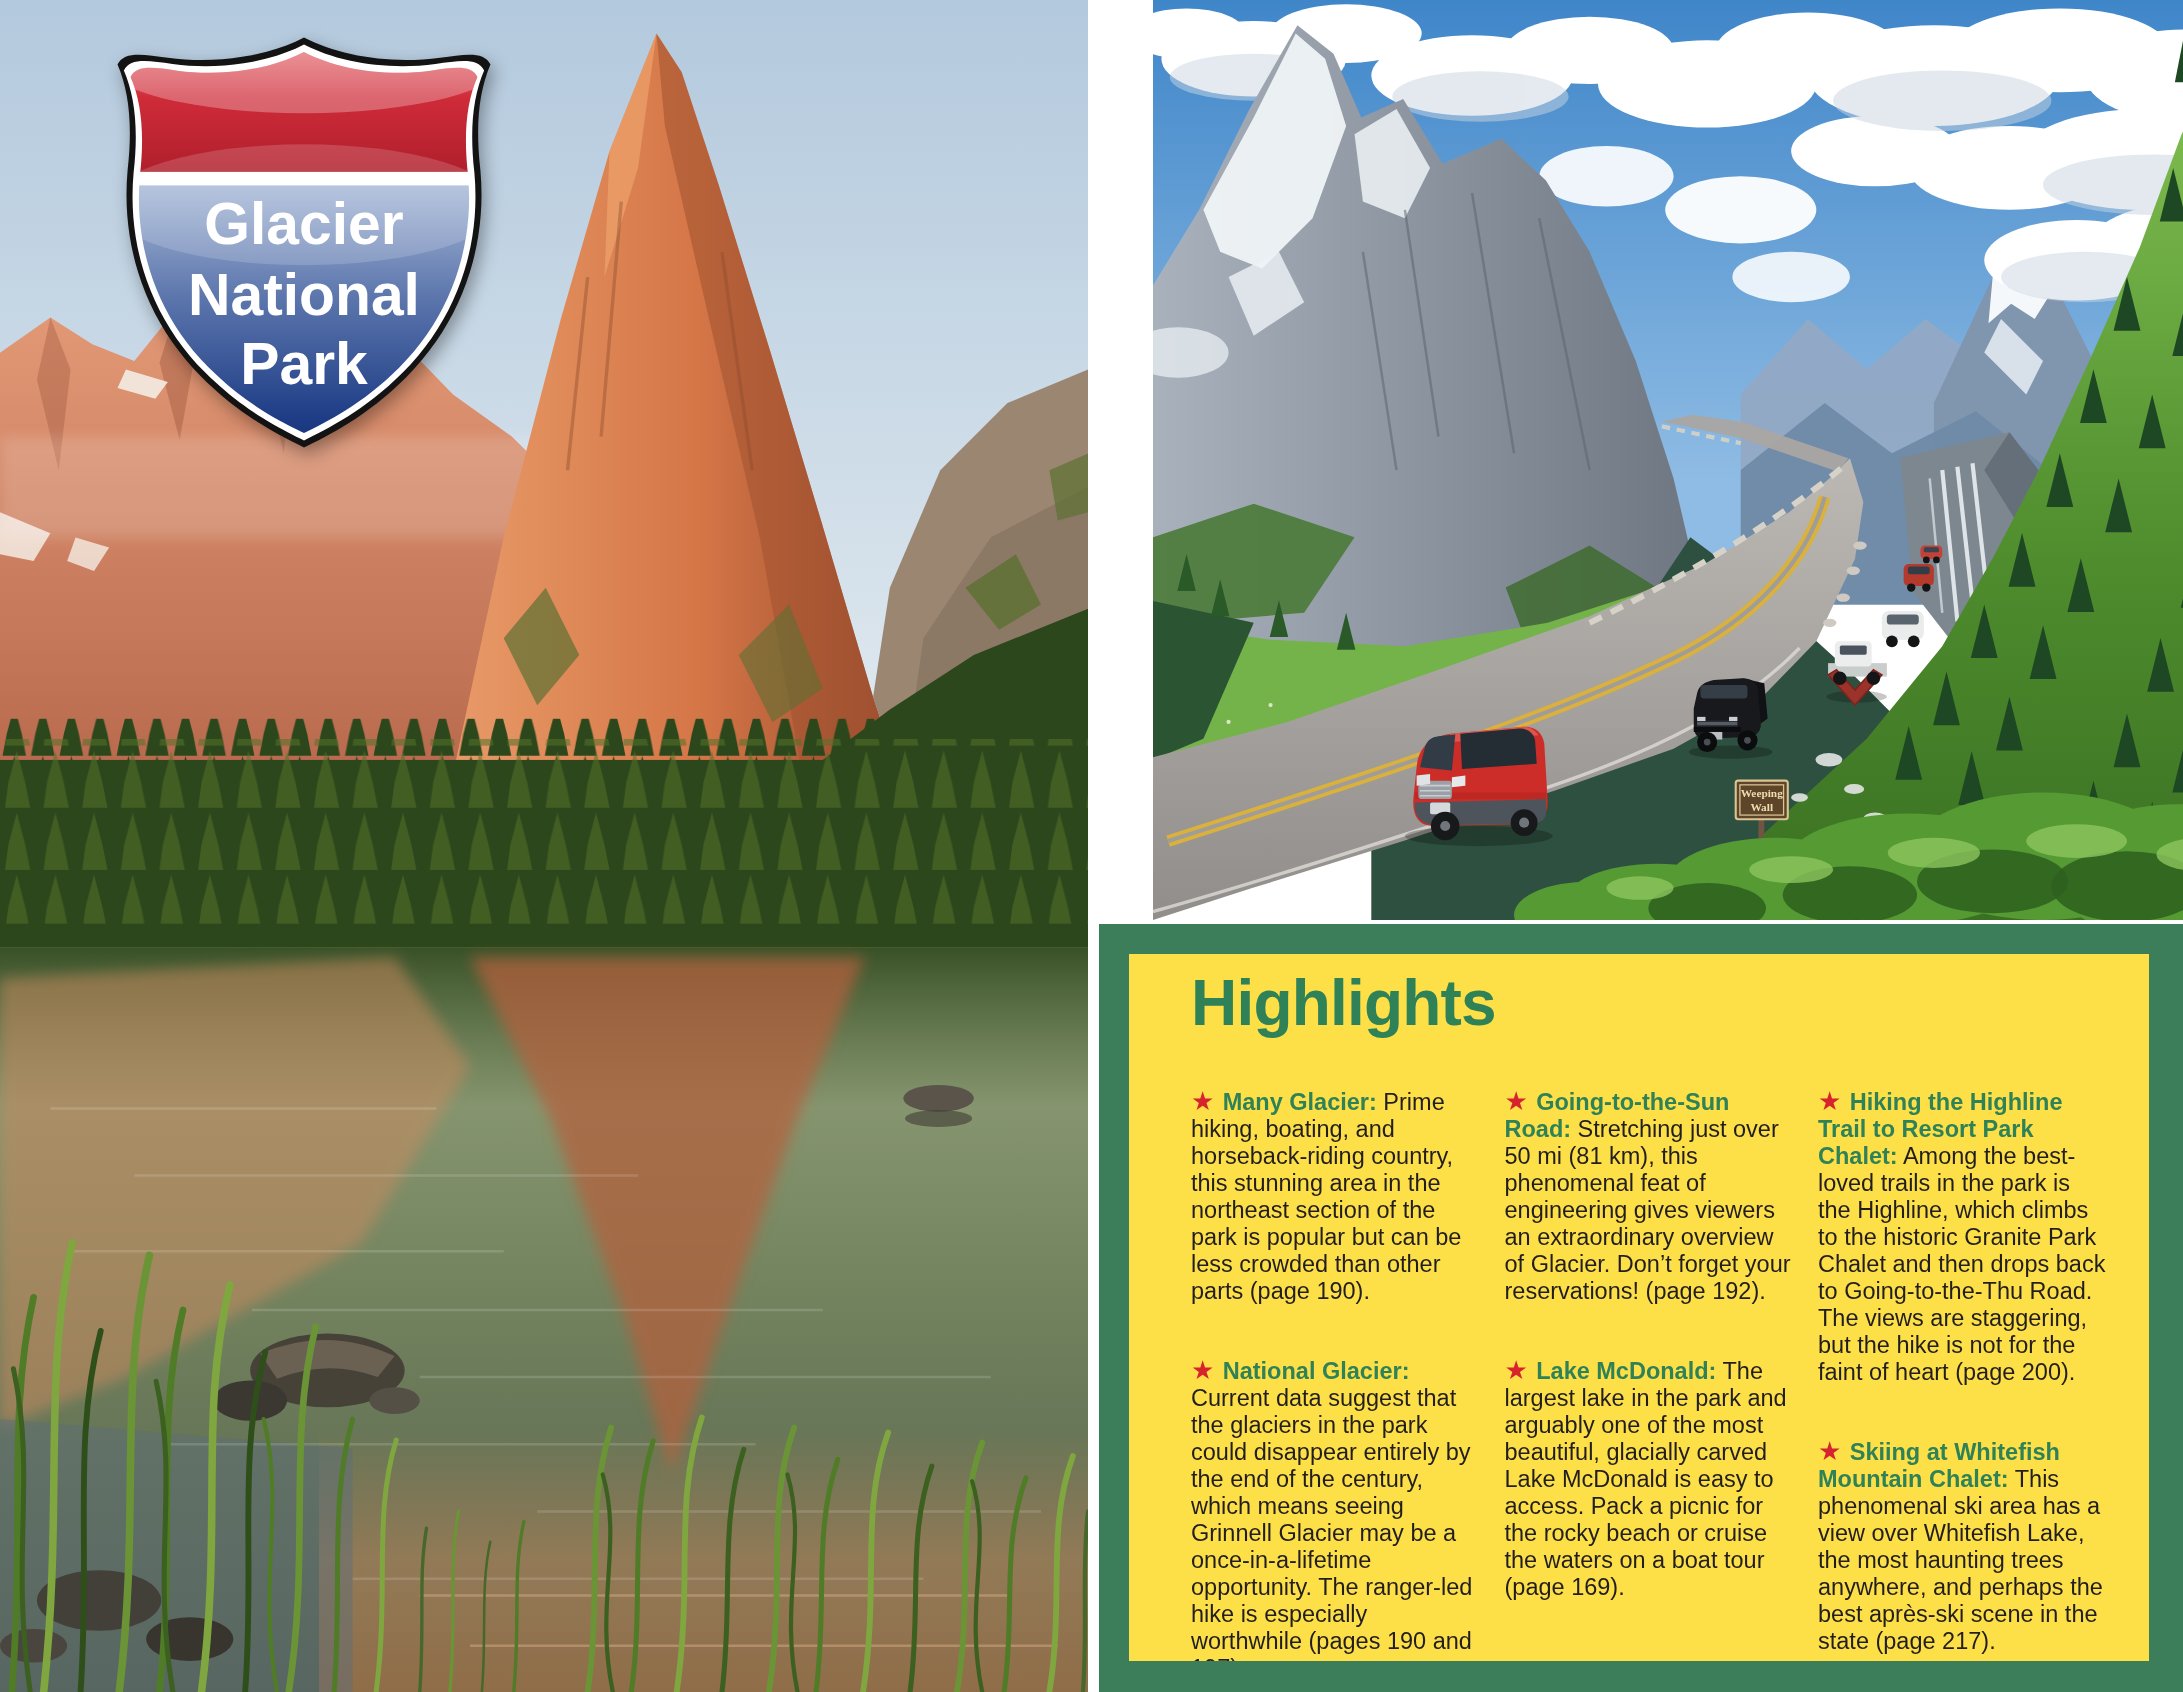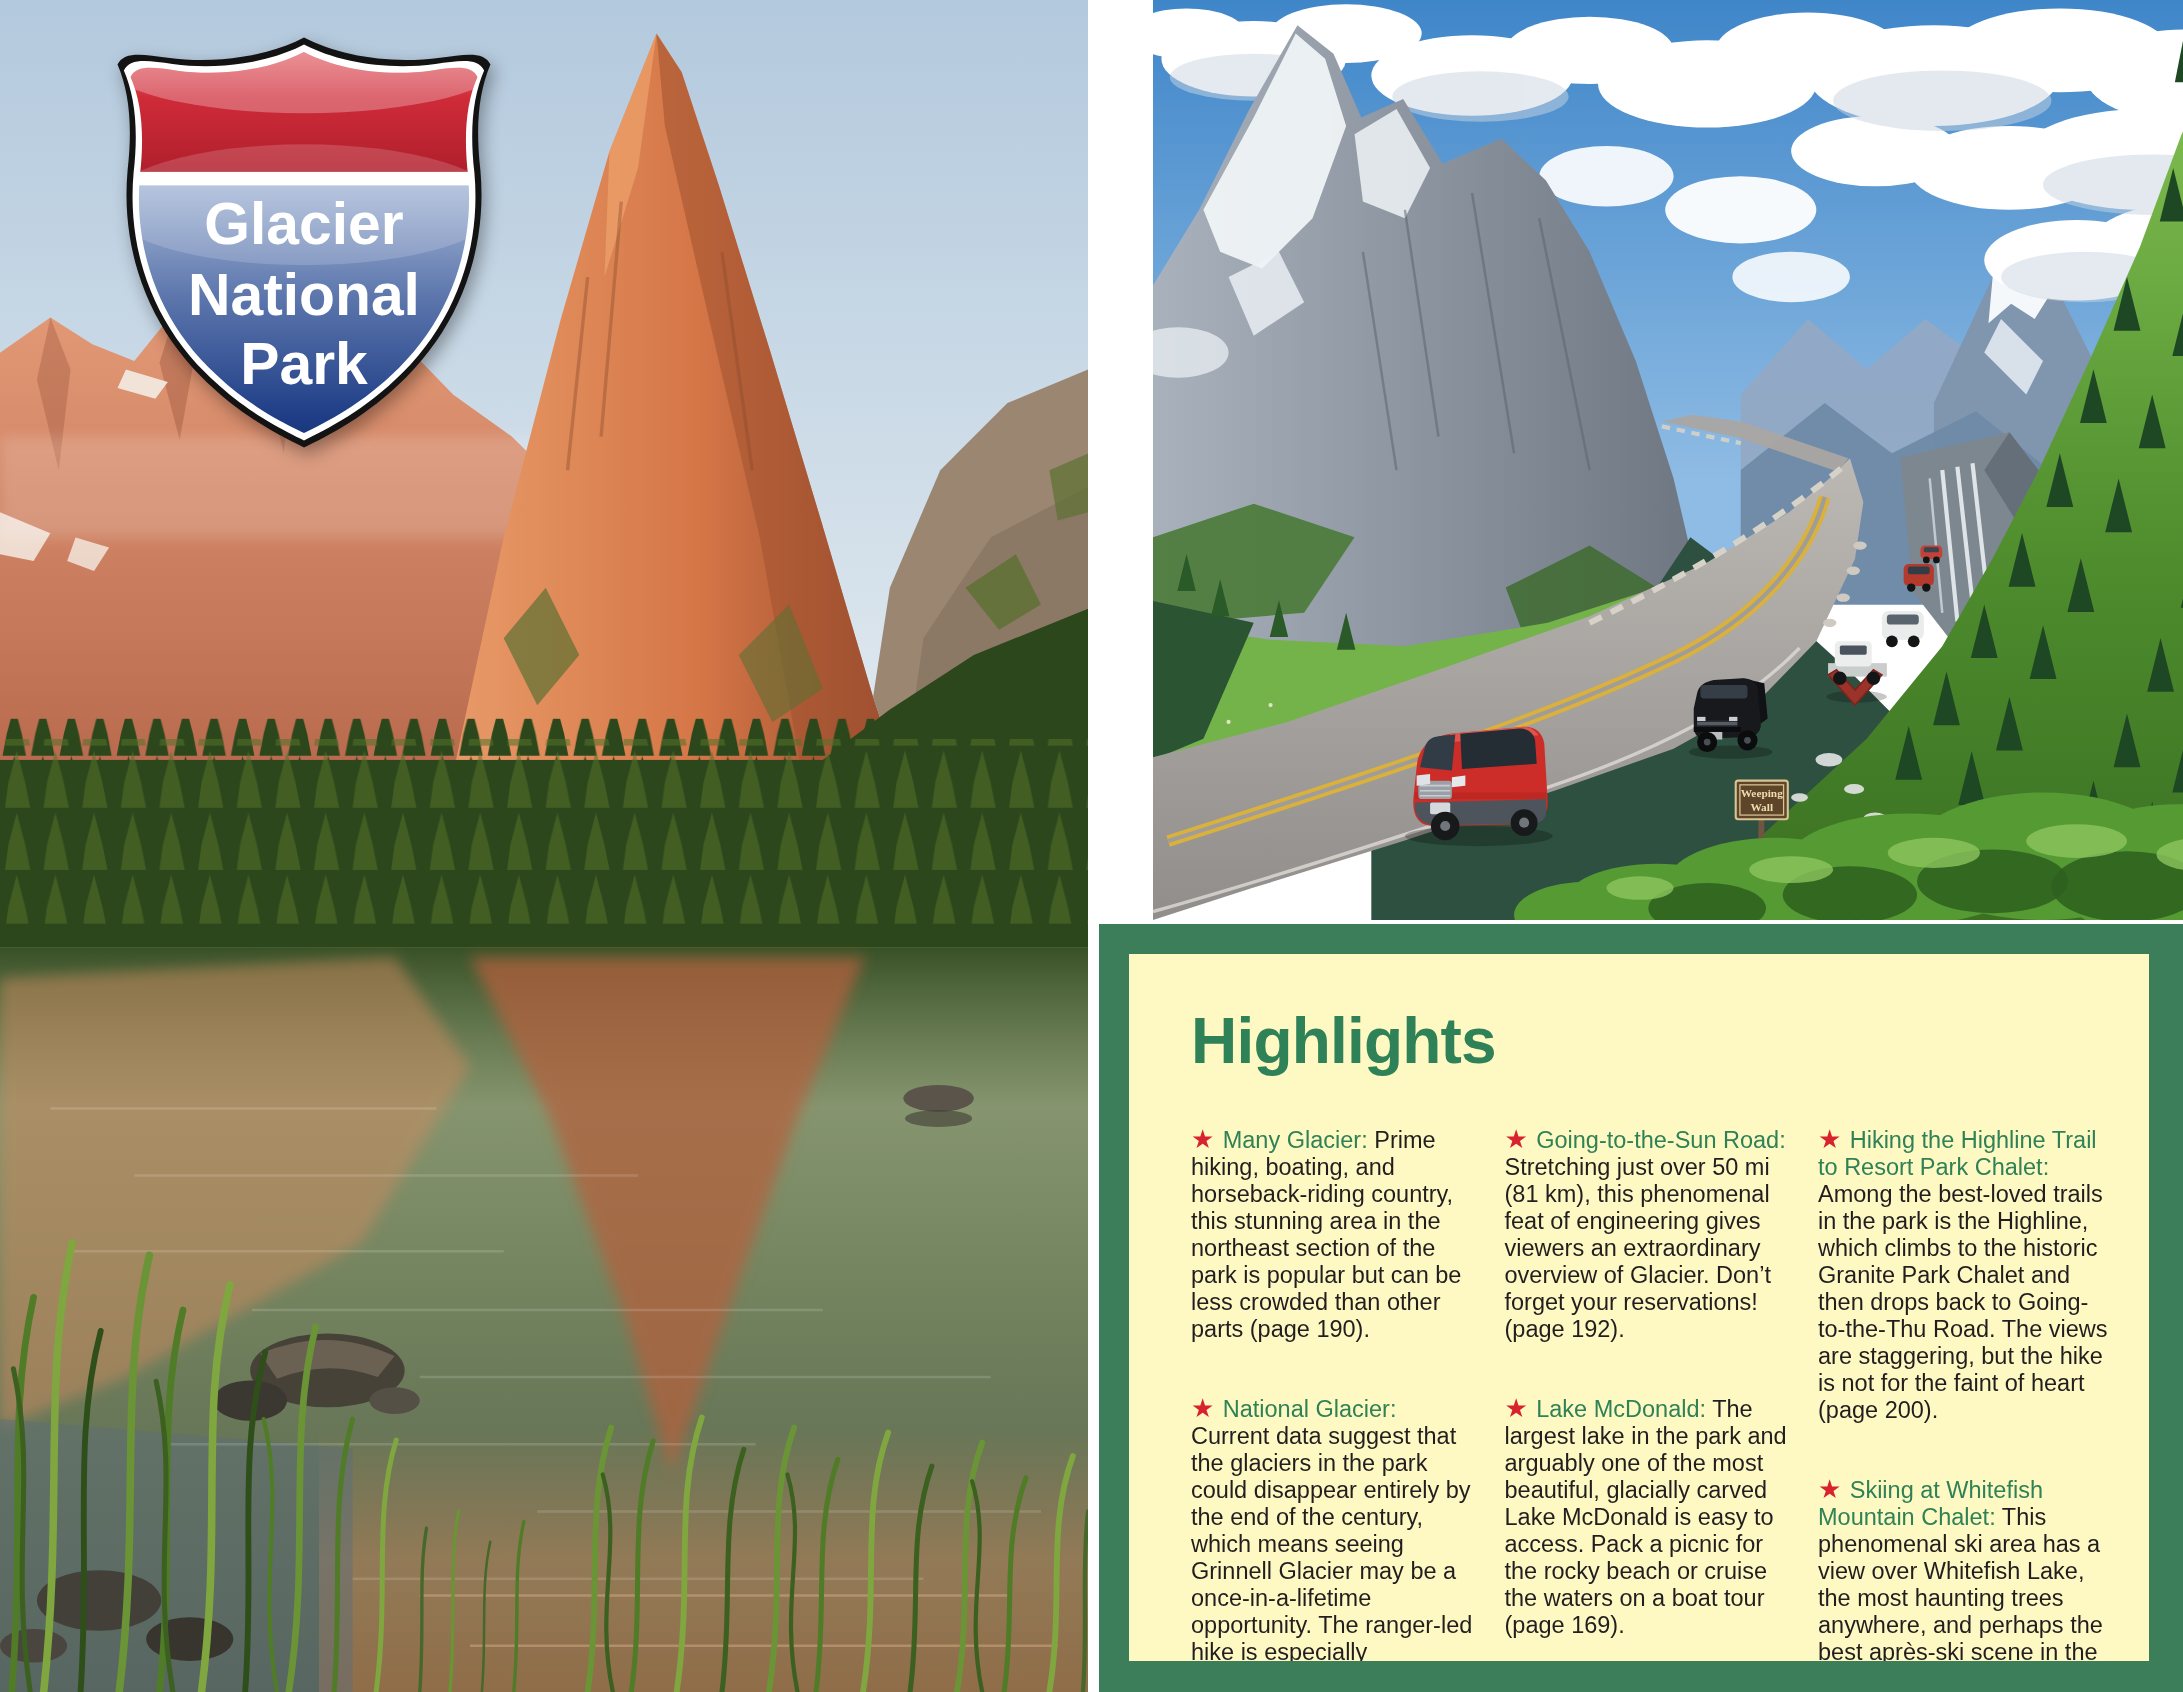--- a/index.html
+++ b/index.html
@@ -15,33 +15,33 @@
     position:absolute;left:94px;top:23.5px;width:420px;height:437px;
     filter:drop-shadow(4.2px 7.6px 8.4px rgba(0,0,0,0.35));
   }
   
   #highlights-panel{
     position:absolute;left:1099px;top:924px;width:1084px;height:768px;
     background:#3d7e5a;box-sizing:border-box;
   }
   #highlights-inner{
     position:absolute;left:30px;top:30px;right:34px;bottom:31px;
-    background:#fef9c3;box-sizing:border-box;
-    padding:52px 34px 0 62px;overflow:hidden;
+    background:#fde047;box-sizing:border-box;
+    padding:14px 34px 0 62px;overflow:hidden;
   }
   #highlights-title{
     margin:0;font-size:64px;line-height:71px;font-weight:bold;
     color:#2f8157;letter-spacing:-0.8px;
   }
   #highlights-columns{display:flex;gap:23.5px;margin-top:25px;}
   .hl-col{width:290px;flex:0 0 auto;}
   .hl-item{font-size:23.5px;line-height:27px;color:#221e1f;}
   .hl-item + .hl-item{margin-top:52px;}
   .hl-star{color:#d7232e;font-size:26px;padding-right:8.4px;line-height:1;}
-  .hl-lead{color:#2f8157;font-weight:normal;}
+  .hl-lead{color:#2f8157;font-weight:bold;}
 </style>
 </head>
 <body>
 
 <div class="photo" id="left-photo">
 <svg viewBox="0 0 1296 2015" preserveAspectRatio="none">
   <defs>
     <linearGradient id="skyL" x1="0" y1="0" x2="0" y2="1">
       <stop offset="0" stop-color="#b3c9dd"></stop>
           <stop offset="0.7" stop-color="#dde7ee"></stop>

